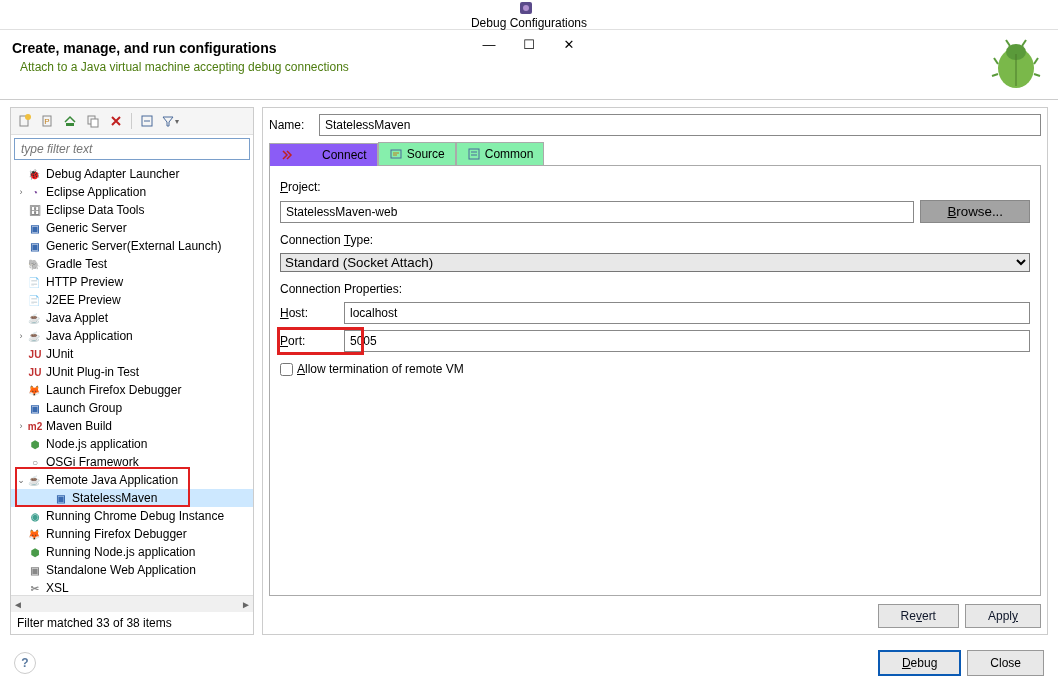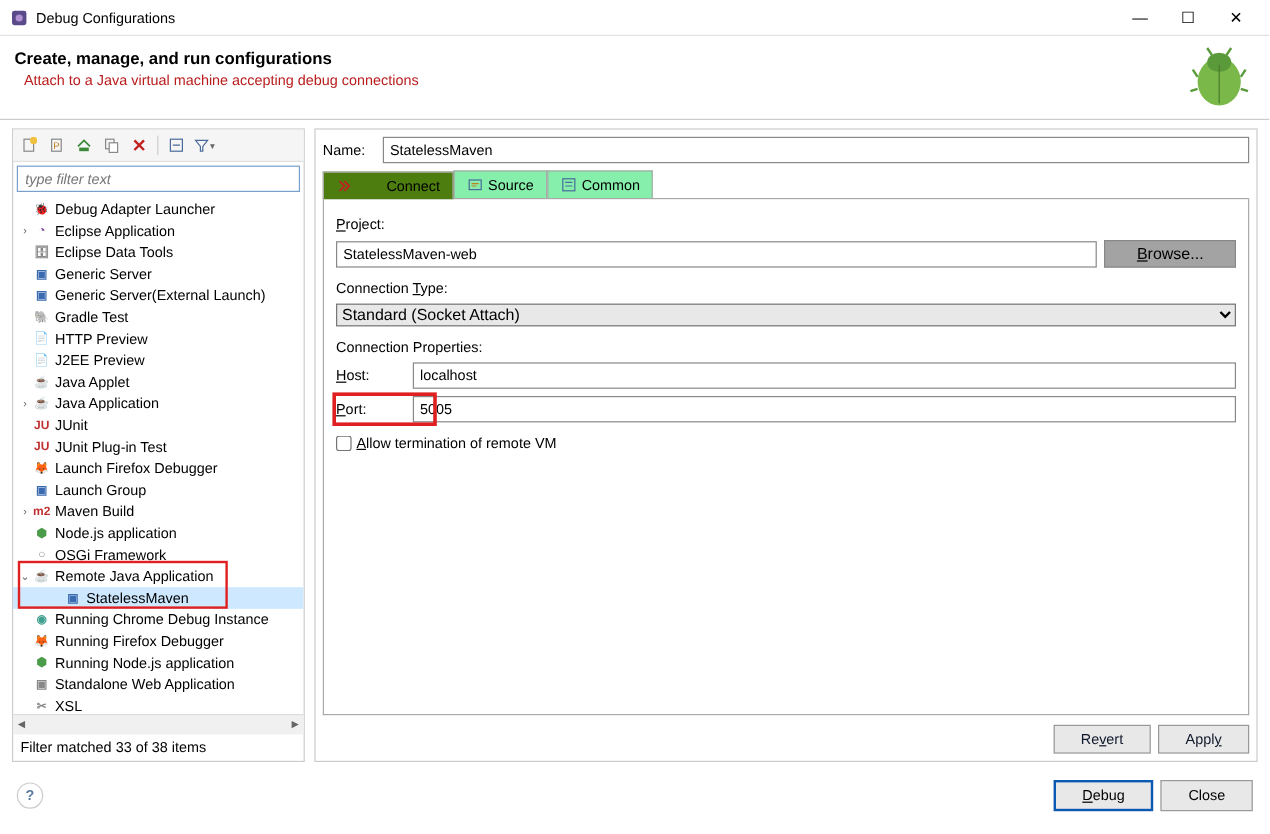--- a/index.html
+++ b/index.html
@@ -1,28 +1,28 @@
 <!DOCTYPE html>
 <html><head>
 <meta charset="utf-8">
 <style>
 * { box-sizing: border-box; margin: 0; padding: 0; font-family: "Segoe UI", Tahoma, sans-serif; }
 body { background: #fff; width: 1058px; height: 695px; overflow: hidden; font-size: 12px; color: #000; }
 
 
-.titlebar { height: 30px; display: flex; align-items: center; padding: 0 8px; border-bottom: 1px solid #e0e0e0; }
+.titlebar { height: 30px; display: flex; align-items: center; padding: 0 8px; border-bottom: 1px solid #e0e0e0; flex-direction: column; }
 .titlebar .app-icon { width: 16px; height: 16px; margin-right: 6px; }
 .titlebar .title { flex: 1; }
 .titlebar .win-btns { display: flex; }
 .titlebar .win-btn { width: 40px; height: 28px; display: flex; align-items: center; justify-content: center; font-size: 13px; }
 
 
 .header { padding: 10px 12px 8px 12px; position: relative; border-bottom: 1px solid #ccc; height: 70px; }
 .header h2 { font-size: 14px; font-weight: bold; margin-bottom: 4px; }
-.header .subtitle { font-size: 12px; color: #b91c1c; padding-left: 8px; }
+.header .subtitle { font-size: 12px; color: #4d7c0f; padding-left: 8px; }
 .bug-icon { position: absolute; right: 14px; top: 6px; }
 
 
 .main { display: flex; height: 542px; padding: 7px 10px; gap: 8px; }
 .left-panel { width: 244px; border: 1px solid #ccc; display: flex; flex-direction: column; background: #fff; position: relative; }
 .right-panel { flex: 1; border: 1px solid #ccc; display: flex; flex-direction: column; padding: 6px; background: #fff; }
 
 
 .left-toolbar { display: flex; padding: 3px; gap: 3px; background: #f5f5f5; border-bottom: 1px solid #e0e0e0; align-items: center; }
 .left-toolbar .tb-btn { width: 20px; height: 20px; display: flex; align-items: center; justify-content: center; }
@@ -47,21 +47,21 @@
 .left-status { padding: 4px 6px; font-size: 12px; }
 
 
 .name-row { display: flex; align-items: center; margin-bottom: 6px; }
 .name-row label { width: 50px; }
 .name-row input { flex: 1; border: 1px solid #888; padding: 3px 5px; font-size: 12px; }
 
 
 .tabs { display: flex; border-bottom: 1px solid #aaa; }
 .tab { padding: 4px 10px; border: 1px solid #aaa; border-bottom: none; margin-right: 0; display: flex; align-items: center; gap: 4px; background: #86efac; font-size: 12px; }
-.tab.active { background: #4d7c0f; position: relative; top: 1px; gap: 28px; }
+.tab.active { background: #8b5cf6; position: relative; top: 1px; gap: 28px; }
 .tab .ticon { width: 14px; height: 14px; }
 
 
 .tab-content { flex: 1; border: 1px solid #aaa; border-top: none; padding: 10px; display: flex; flex-direction: column; gap: 6px; position: relative; }
 .field-row { display: flex; align-items: center; }
 .field-row label { width: 64px; }
 .field-row .inp, .field-row select { flex: 1; border: 1px solid #888; padding: 3px 5px; font-size: 12px; }
 .lbl-section { font-size: 12px; margin-top: 4px; }
 .browse-btn { margin-left: 6px; padding: 3px 26px; border: 1px solid #888; background: #a3a3a3; }
 .underline-char { text-decoration: underline; }

